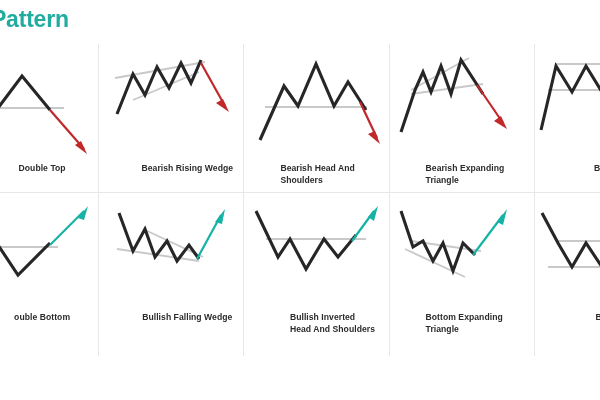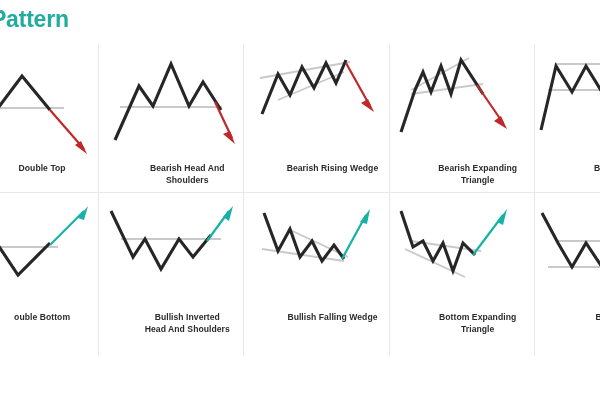--- a/index.html
+++ b/index.html
@@ -71,21 +71,21 @@
   .chart-wrap svg {
     display: block;
     width: 100%;
     height: 100%;
   }
 
   .cell-label {
     font-size: 8.6px;
     font-weight: 700;
     color: #2b2b2b;
-    text-align: center;
+    text-align: left;
     line-height: 12px;
     letter-spacing: 0.05px;
     padding: 0 4px;
     margin-top: 4px;
     white-space: pre-line;
     margin-left: 32px;
   }
 
   
   .price-line {
@@ -133,45 +133,45 @@
           <line class="arrow-down" x1="96" y1="60" x2="130" y2="99"></line>
           <polygon class="arrow-head-down" points="133,104 121,95 127,91"></polygon>
         </svg>
       </div>
       <div class="cell-label">Double Top</div>
     </div>
 
     <div class="cell row-top">
       <div class="chart-wrap">
         <svg viewBox="0 0 145 108" preserveAspectRatio="none">
-          <line class="guide-line" x1="21" y1="57" x2="123" y2="57"></line>
-          <polyline class="price-line" points="16,90 40,36 54,56 72,14 90,56 104,32 122,60"></polyline>
-          <line class="arrow-down" x1="116" y1="52" x2="133" y2="88"></line>
-          <polygon class="arrow-head-down" points="136,94 124,84 131,81"></polygon>
-        </svg>
-      </div>
-      <div class="cell-label">Bearish Head And Shoulders</div>
-    </div>
-
-    <div class="cell row-top">
-      <div class="chart-wrap">
-        <svg viewBox="0 0 145 108" preserveAspectRatio="none">
           <line class="guide-line" x1="16" y1="28" x2="106" y2="12"></line>
           <line class="guide-line" x1="34" y1="50" x2="100" y2="22"></line>
           <polyline class="price-line" points="18,64 34,24 46,45 58,17 70,38 82,13 92,33 102,10"></polyline>
           <line class="arrow-down" x1="102" y1="13" x2="126" y2="56"></line>
           <polygon class="arrow-head-down" points="130,62 117,53 124,49"></polygon>
         </svg>
       </div>
       <div class="cell-label">Bearish Rising Wedge</div>
     </div>
 
     <div class="cell row-top">
       <div class="chart-wrap">
         <svg viewBox="0 0 145 108" preserveAspectRatio="none">
+          <line class="guide-line" x1="21" y1="57" x2="123" y2="57"></line>
+          <polyline class="price-line" points="16,90 40,36 54,56 72,14 90,56 104,32 122,60"></polyline>
+          <line class="arrow-down" x1="116" y1="52" x2="133" y2="88"></line>
+          <polygon class="arrow-head-down" points="136,94 124,84 131,81"></polygon>
+        </svg>
+      </div>
+      <div class="cell-label">Bearish Head And Shoulders</div>
+    </div>
+
+    <div class="cell row-top">
+      <div class="chart-wrap">
+        <svg viewBox="0 0 145 108" preserveAspectRatio="none">
           <line class="guide-line" x1="22" y1="40" x2="80" y2="8"></line>
           <line class="guide-line" x1="22" y1="44" x2="94" y2="34"></line>
           <polyline class="price-line" points="12,82 26,40 34,22 42,42 52,16 62,44 72,10 94,44"></polyline>
           <line class="arrow-down" x1="88" y1="35" x2="114" y2="73"></line>
           <polygon class="arrow-head-down" points="118,79 105,71 112,66"></polygon>
         </svg>
       </div>
       <div class="cell-label">Bearish Expanding Triangle</div>
     </div>
 
@@ -194,46 +194,46 @@
           <line class="arrow-up" x1="96" y1="46" x2="130" y2="12"></line>
           <polygon class="arrow-head-up" points="134,7 124,19 130,21"></polygon>
         </svg>
       </div>
       <div class="cell-label">ouble Bottom</div>
     </div>
 
     <div class="cell">
       <div class="chart-wrap">
         <svg viewBox="0 0 145 108" preserveAspectRatio="none">
-          <line class="guide-line" x1="22" y1="40" x2="122" y2="40"></line>
-          <polyline class="price-line" points="12,12 34,58 46,40 62,70 80,40 94,58 112,36"></polyline>
-          <line class="arrow-up" x1="108" y1="42" x2="130" y2="12"></line>
-          <polygon class="arrow-head-up" points="134,7 124,18 130,22"></polygon>
-        </svg>
-      </div>
-      <div class="cell-label">Bullish Inverted
-Head And Shoulders</div>
-    </div>
-
-    <div class="cell">
-      <div class="chart-wrap">
-        <svg viewBox="0 0 145 108" preserveAspectRatio="none">
           <line class="guide-line" x1="44" y1="30" x2="104" y2="58"></line>
           <line class="guide-line" x1="18" y1="50" x2="100" y2="62"></line>
           <polyline class="price-line" points="20,14 34,52 46,30 56,58 68,42 78,62 90,46 100,60"></polyline>
           <line class="arrow-up" x1="98" y1="60" x2="122" y2="16"></line>
           <polygon class="arrow-head-up" points="126,10 116,23 123,25"></polygon>
         </svg>
       </div>
       <div class="cell-label">Bullish Falling Wedge</div>
     </div>
 
     <div class="cell">
       <div class="chart-wrap">
         <svg viewBox="0 0 145 108" preserveAspectRatio="none">
+          <line class="guide-line" x1="22" y1="40" x2="122" y2="40"></line>
+          <polyline class="price-line" points="12,12 34,58 46,40 62,70 80,40 94,58 112,36"></polyline>
+          <line class="arrow-up" x1="108" y1="42" x2="130" y2="12"></line>
+          <polygon class="arrow-head-up" points="134,7 124,18 130,22"></polygon>
+        </svg>
+      </div>
+      <div class="cell-label">Bullish Inverted
+Head And Shoulders</div>
+    </div>
+
+    <div class="cell">
+      <div class="chart-wrap">
+        <svg viewBox="0 0 145 108" preserveAspectRatio="none">
           <line class="guide-line" x1="22" y1="42" x2="92" y2="52"></line>
           <line class="guide-line" x1="16" y1="50" x2="76" y2="78"></line>
           <polyline class="price-line" points="12,12 24,48 34,42 44,62 54,44 64,72 74,44 86,56"></polyline>
           <line class="arrow-up" x1="84" y1="56" x2="114" y2="16"></line>
           <polygon class="arrow-head-up" points="118,10 108,23 114,26"></polygon>
         </svg>
       </div>
       <div class="cell-label">Bottom Expanding Triangle</div>
     </div>
 

